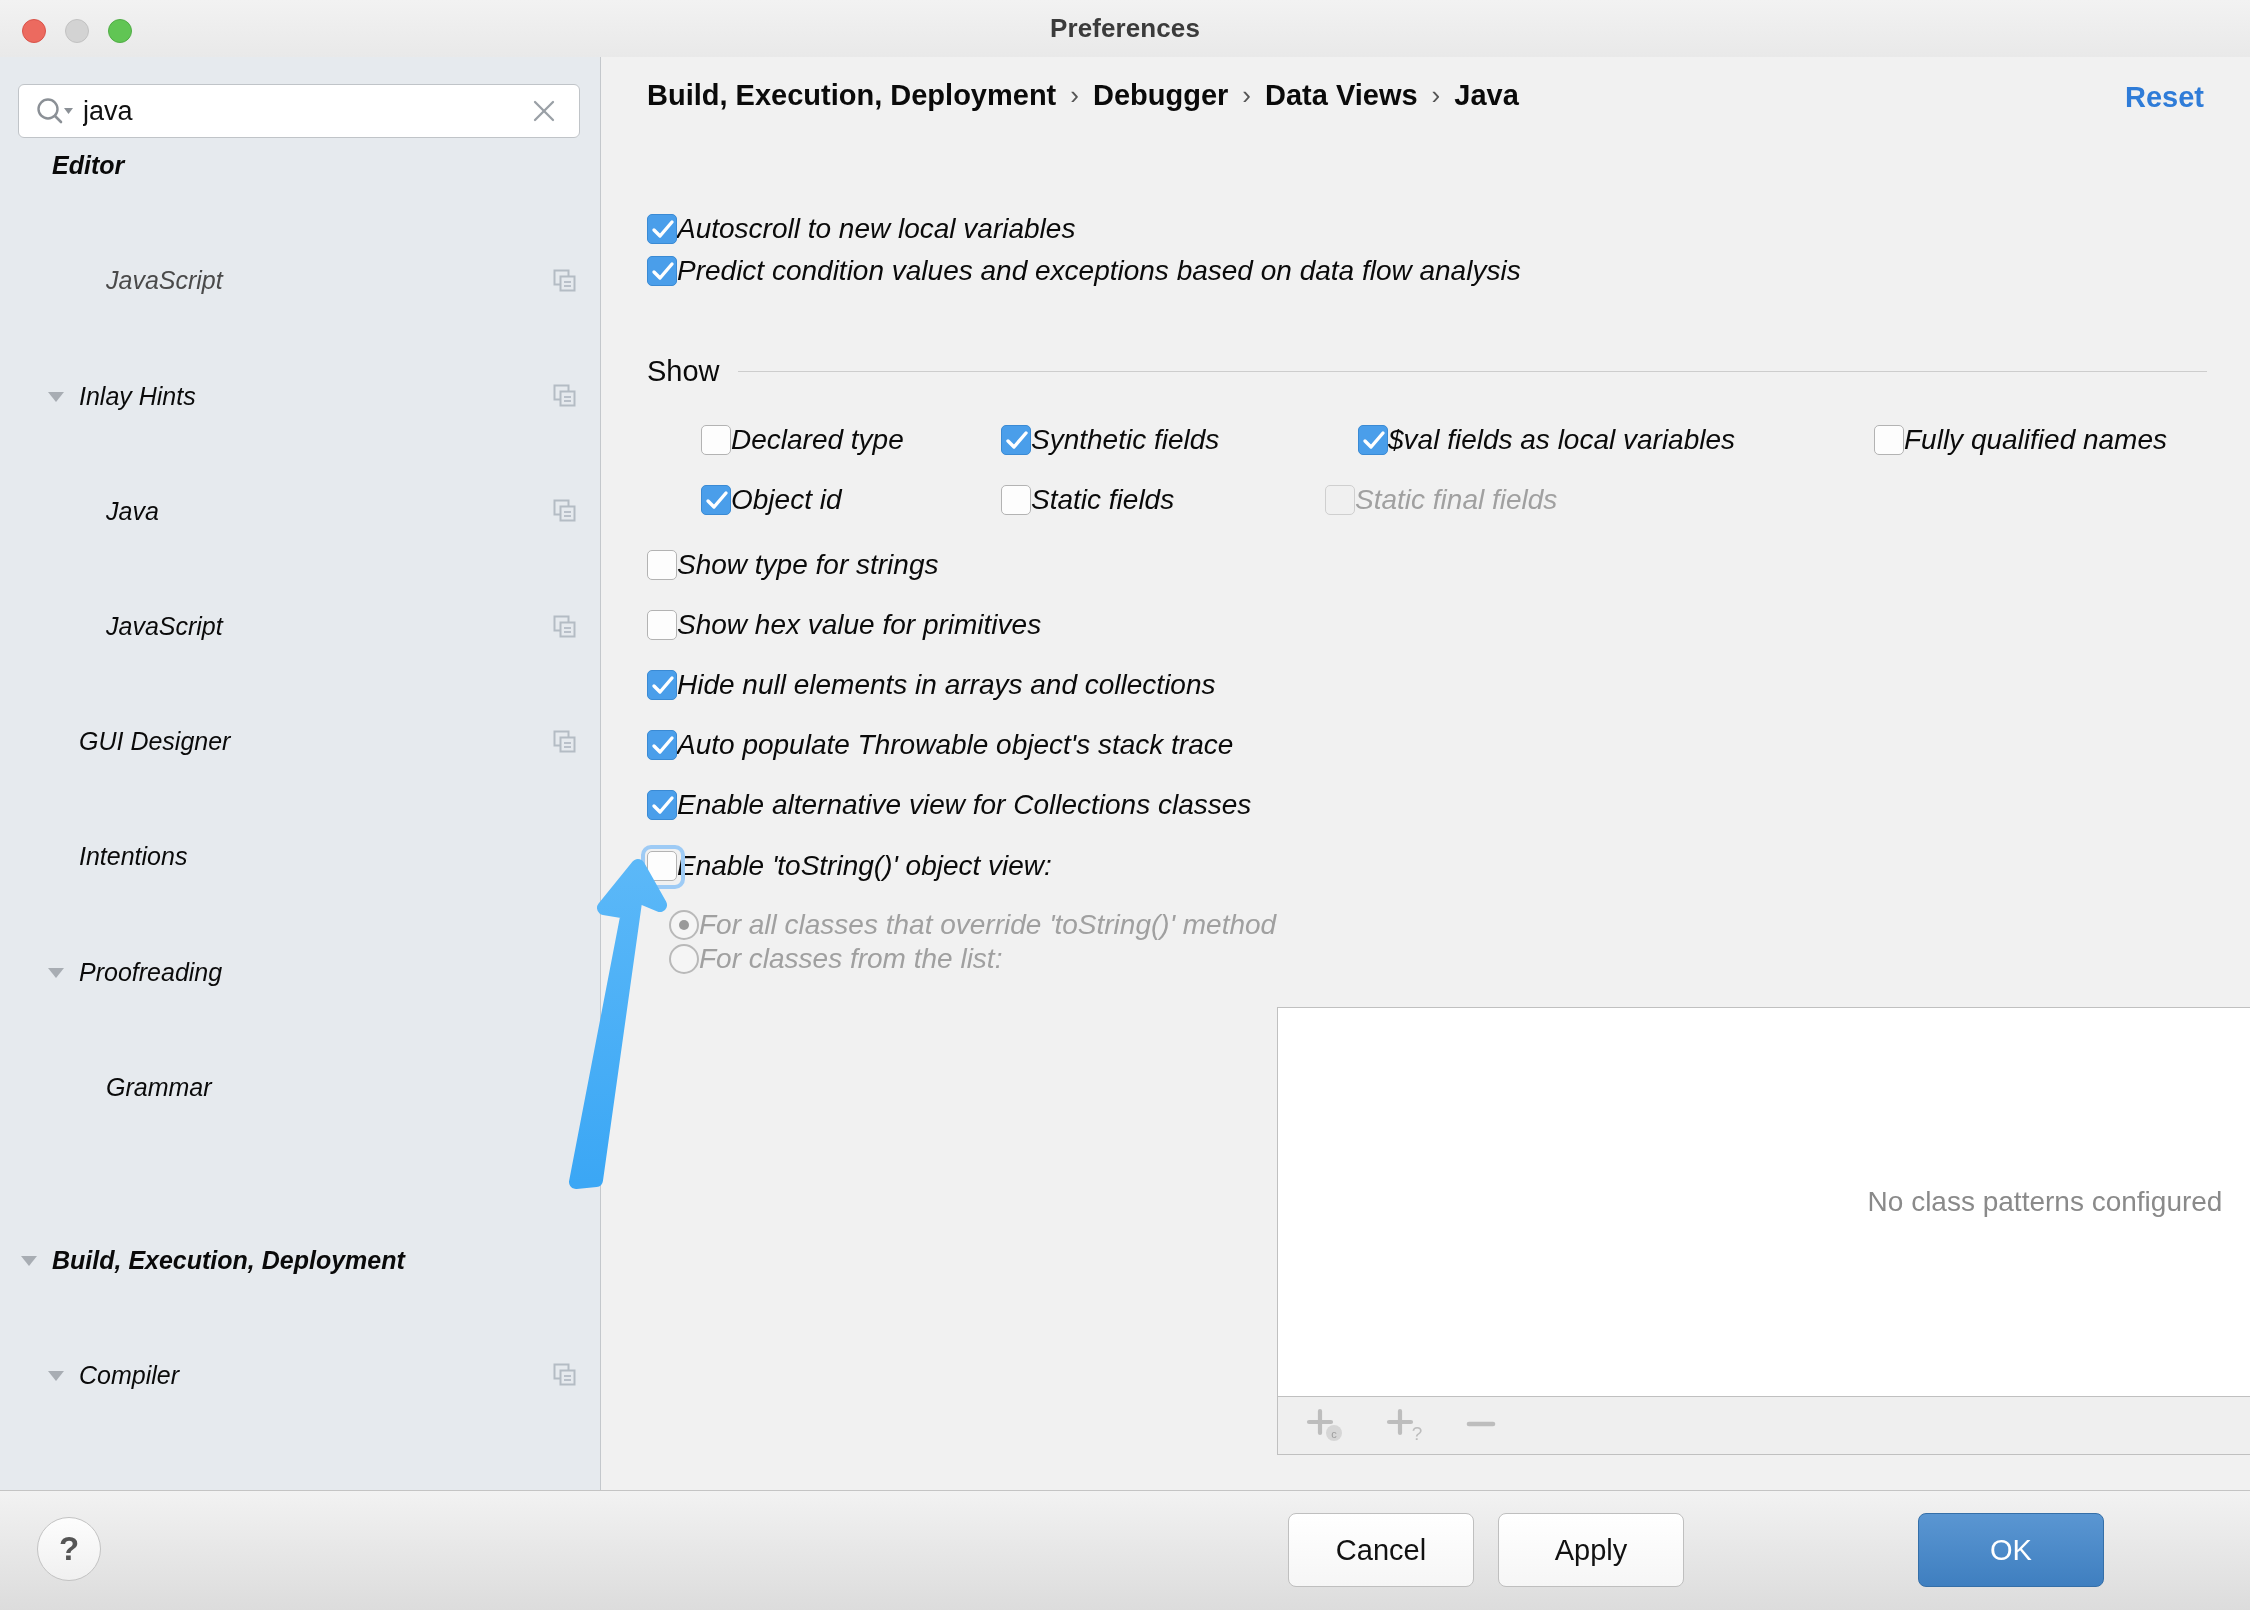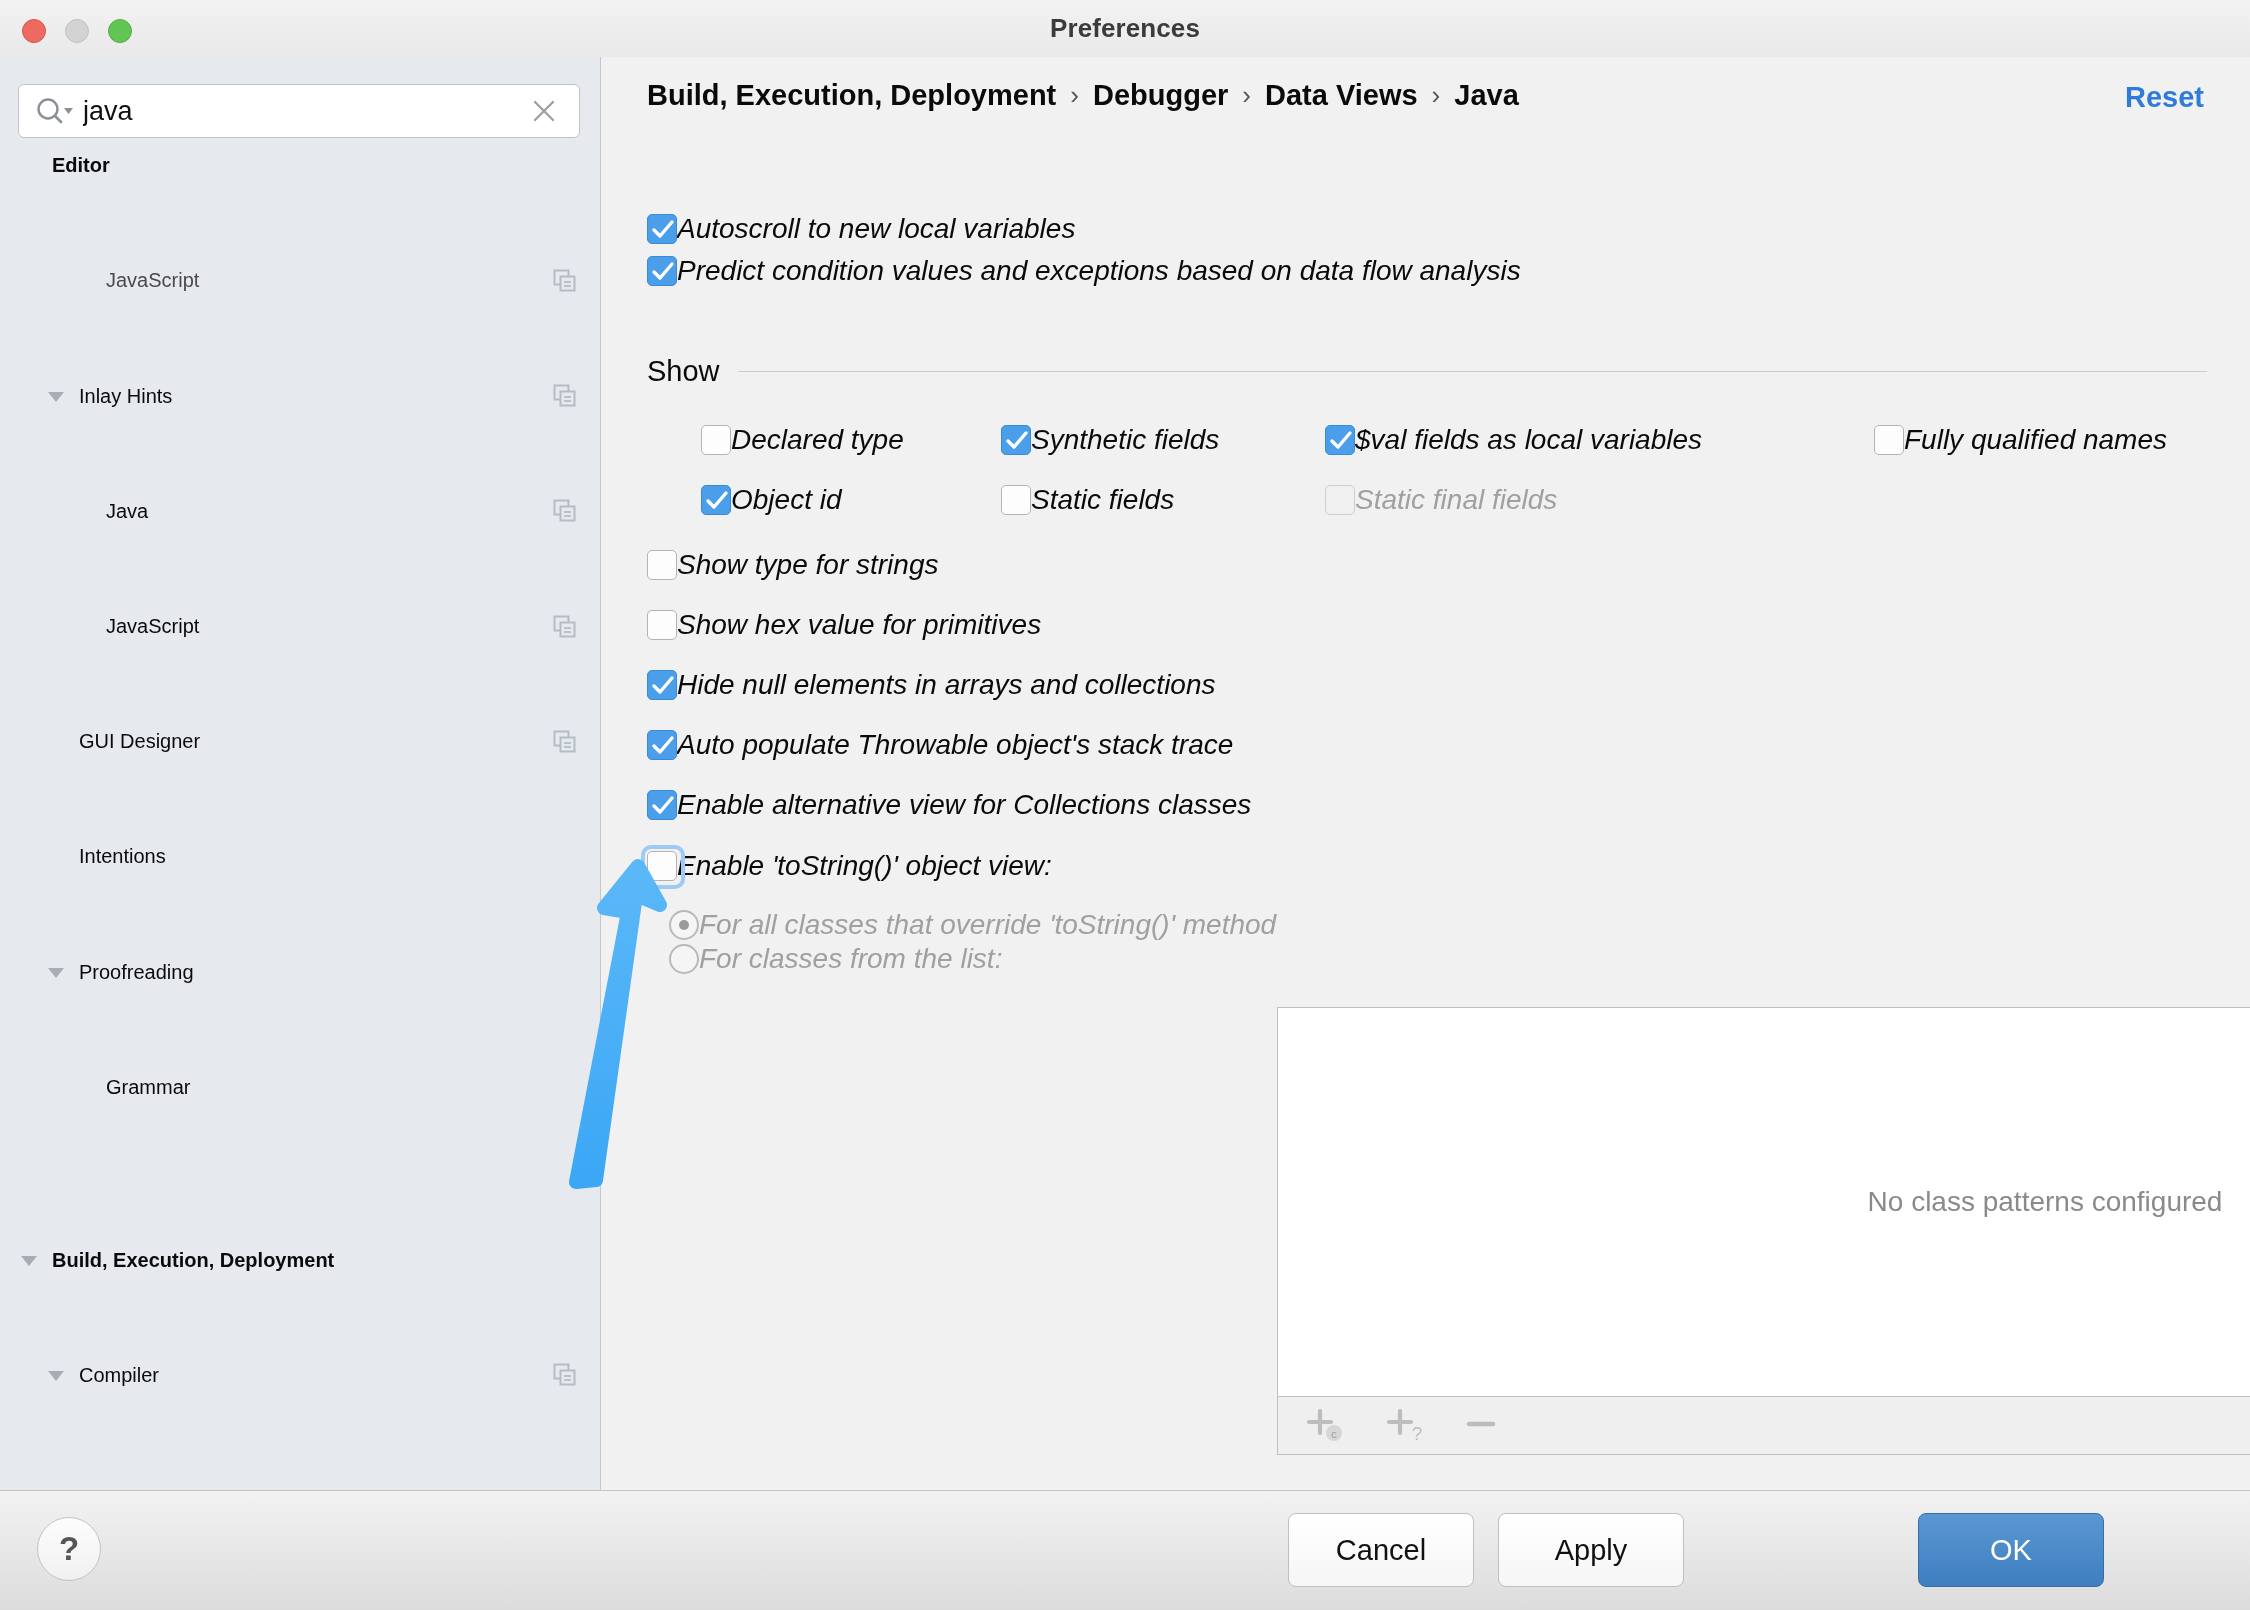--- a/index.html
+++ b/index.html
@@ -49,21 +49,21 @@
   .tree{position:absolute;left:0;top:98px;width:600px;height:1335px;overflow:hidden;}
   .row{
     position:relative;height:57.6px;display:flex;align-items:center;
     box-sizing:border-box;
   }
   .row .tri{
     position:absolute;width:22px;height:22px;
   }
   .row .tri svg{display:block;}
   .row .lbl{
-    font-size:20px;color:#0a0a0a;white-space:nowrap;
+    font-size:25px;color:#0a0a0a;white-space:nowrap;font-style:italic;
   }
   .row.bold .lbl{font-weight:bold;}
   .row.faded .lbl{color:#4a4a4a;}
   .copy-icon{position:absolute;right:22px;width:26px;height:26px;}
   .copy-icon svg{display:block;}
   .badge{
     position:absolute;right:18px;width:40px;height:40px;border-radius:50%;
     background:#b6bcc3;color:#fff;font-size:22px;font-weight:bold;
     display:flex;align-items:center;justify-content:center;
   }
@@ -339,21 +339,21 @@
       <span class="txt">Declared type</span>
     </div>
     <div class="opt" style="left:400px;top:367px;">
       <span class="cb on">
         <svg width="24" height="22" viewBox="0 0 24 22">
             <polyline points="3,11 9,17 21,3" fill="none" stroke="#fff" stroke-width="3.4" stroke-linecap="round" stroke-linejoin="round"></polyline>
           </svg>
       </span>
       <span class="txt">Synthetic fields</span>
     </div>
-    <div class="opt" style="left:724px;top:367px;">
+    <div class="opt" style="left:757px;top:367px;">
       <span class="cb on">
         <svg width="24" height="22" viewBox="0 0 24 22">
             <polyline points="3,11 9,17 21,3" fill="none" stroke="#fff" stroke-width="3.4" stroke-linecap="round" stroke-linejoin="round"></polyline>
           </svg>
       </span>
       <span class="txt">$val fields as local variables</span>
     </div>
     <div class="opt" style="left:1245px;top:367px;padding-left:28px;">
       <span class="cb off"></span>
       <span class="txt">Fully qualified names</span>

